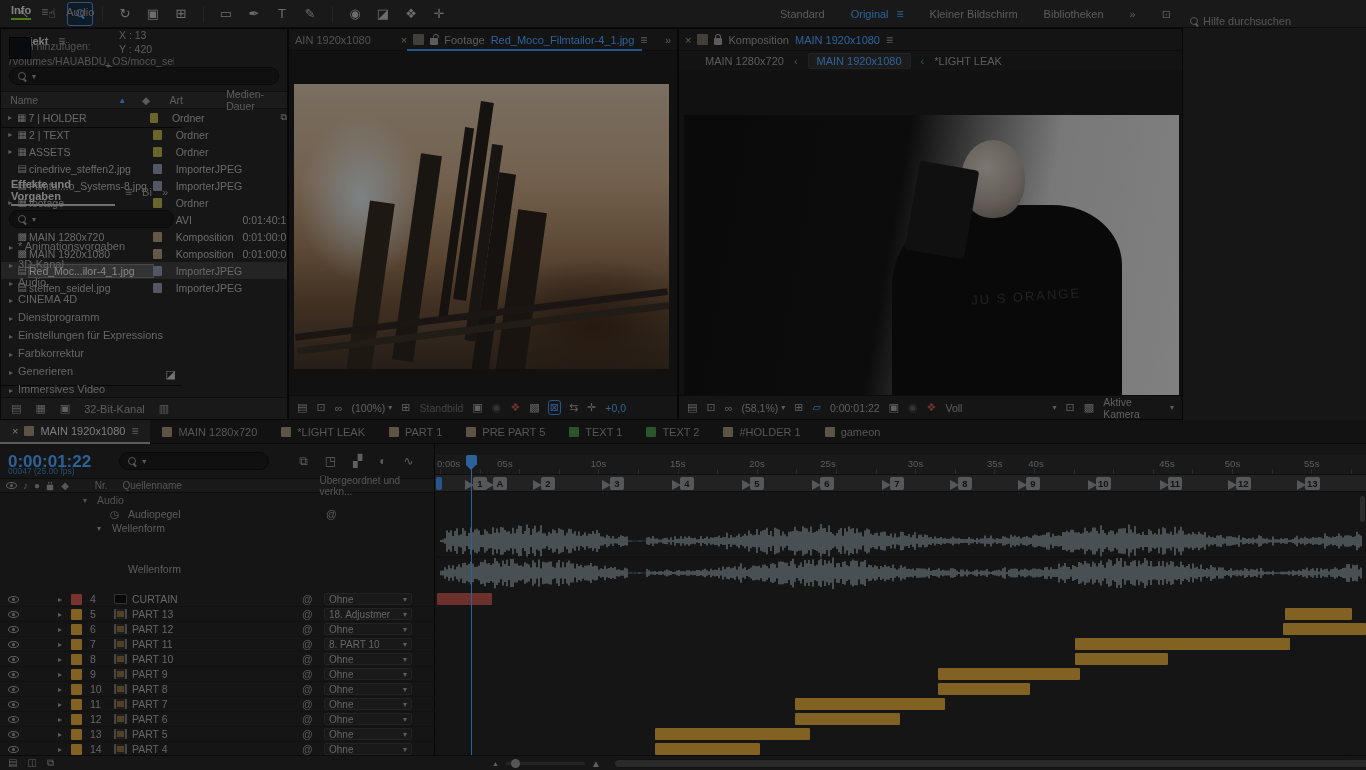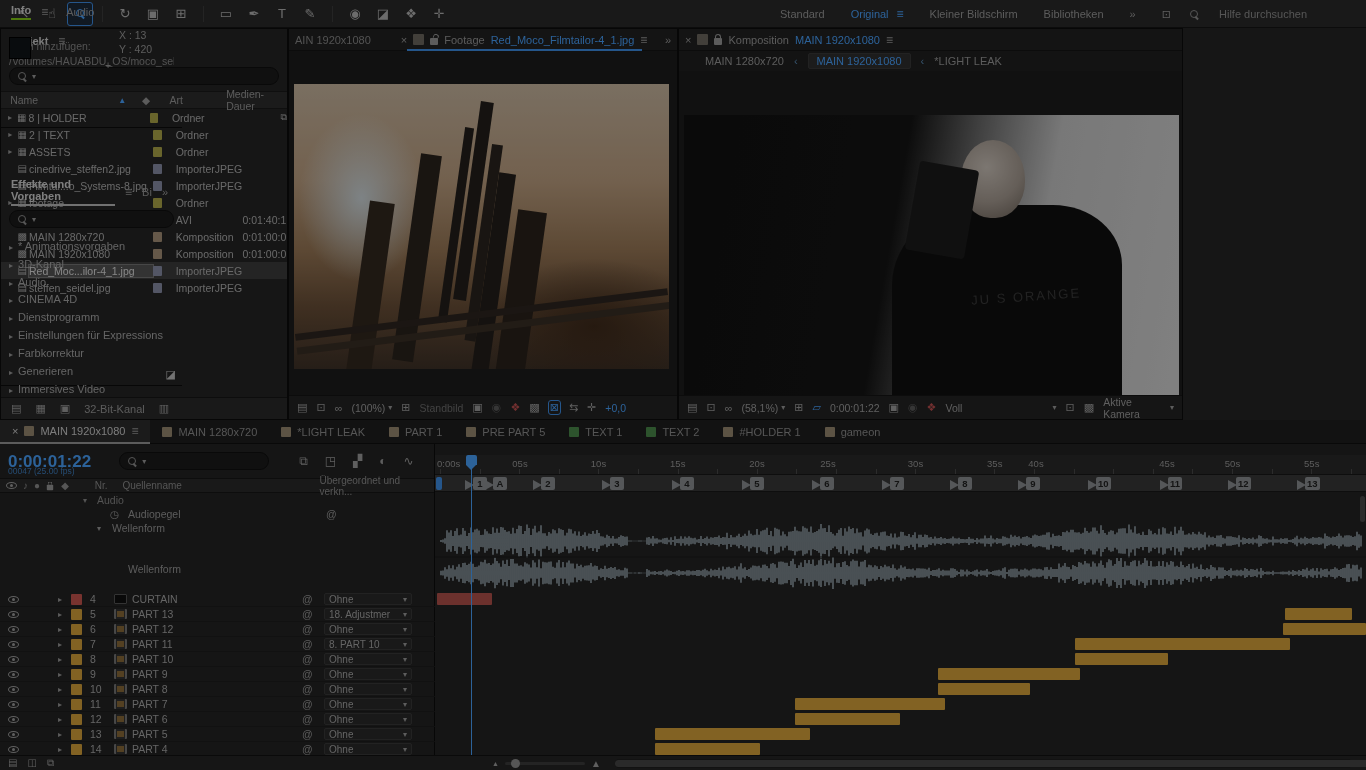--- a/index.html
+++ b/index.html
@@ -14,21 +14,21 @@
             border-bottom:1px solid #141414; display:flex; align-items:center; }
   #tools { display:flex; align-items:center; gap:4px; padding-left:12px; }
   .tool { width:24px; height:22px; display:flex; align-items:center; justify-content:center;
           color:#b5b5b5; font-size:13px; border-radius:2px; }
   .tool.active { color:#4aa3ff; outline:1px solid #3f8fe8; background:#1d2a3a; }
   .tool-sep { width:1px; height:16px; background:#3c3c3c; margin:0 6px; }
   #workspaces { position:absolute; left:780px; top:0; height:28px; display:flex; align-items:center; gap:26px; }
   .ws { color:#9a9a9a; font-size:11px; }
   .ws.active { color:#4aa3ff; }
   .ws-menu { color:#4aa3ff; margin-left:-18px; }
-  #helpsearch { position:absolute; left:1190px; top:0; height:28px; display:flex; align-items:center; gap:20px; color:#8f8f8f; }
+  #helpsearch { position:absolute; left:1190px; top:7px; height:28px; display:flex; align-items:center; gap:4px; color:#8f8f8f; }
 
   
   .mag { position:relative; width:9px; height:9px; display:inline-block; }
   .mag::before { content:""; position:absolute; left:0; top:0; width:6px; height:6px;
                  border:1.4px solid currentColor; border-radius:50%; }
   .mag::after { content:""; position:absolute; left:6px; top:6px; width:4px; height:1.6px;
                 background:currentColor; transform:rotate(45deg); transform-origin:0 0; }
   
   .lock { position:relative; width:8px; height:7px; display:inline-block; background:#9a9a9a; border-radius:1px; margin-top:4px; }
   .lock::before { content:""; position:absolute; left:1px; top:-4px; width:4px; height:4px;
@@ -248,21 +248,21 @@
       <span style="width:118px">Name</span>
       <span style="color:#4aa3ff;font-size:8px;width:26px">▲</span>
       <span style="width:30px">◆</span>
       <span style="width:62px">Art</span>
       <span>Medien-Dauer</span>
     </div>
     <div id="proj-list">
         <div class="prow">
           <span class="tw">▸</span>
           <span class="picon">▦</span>
-          <span class="pname">8 | HOLDER</span>
+          <span class="pname">7 | HOLDER</span>
           <span class="labsq" style="background: rgb(176, 168, 74);"></span>
           <span class="ptype">Ordner</span>
           <span class="pdur"></span>
           <span style="font-size: 9px;">⧉</span>
         </div>
         <div class="prow">
           <span class="tw">▸</span>
           <span class="picon">▦</span>
           <span class="pname">2 | TEXT</span>
           <span class="labsq" style="background: rgb(176, 168, 74);"></span>
@@ -747,21 +747,21 @@
             <span class="parent-dd">
               <span style="overflow: hidden; white-space: nowrap;">Ohne</span>
               <span class="chev">▾</span>
             </span>
           </div>
         </div>
     </div>
     <div id="tl-graph">
       <div id="ruler">
           <span class="rlabel" style="left: 2px; transform: none;">0:00s</span>
-          <span class="rlabel" style="left: 85px;">05s</span>
+          <span class="rlabel" style="left: 70px;">05s</span>
           <span class="rlabel" style="left: 163.5px;">10s</span>
           <span class="rlabel" style="left: 242.75px;">15s</span>
           <span class="rlabel" style="left: 322px;">20s</span>
           <span class="rlabel" style="left: 393px;">25s</span>
           <span class="rlabel" style="left: 480.5px;">30s</span>
           <span class="rlabel" style="left: 559.75px;">35s</span>
           <span class="rlabel" style="left: 601px;">40s</span>
           <span class="rlabel" style="left: 732px;">45s</span>
           <span class="rlabel" style="left: 797.5px;">50s</span>
           <span class="rlabel" style="left: 876.75px;">55s</span>

